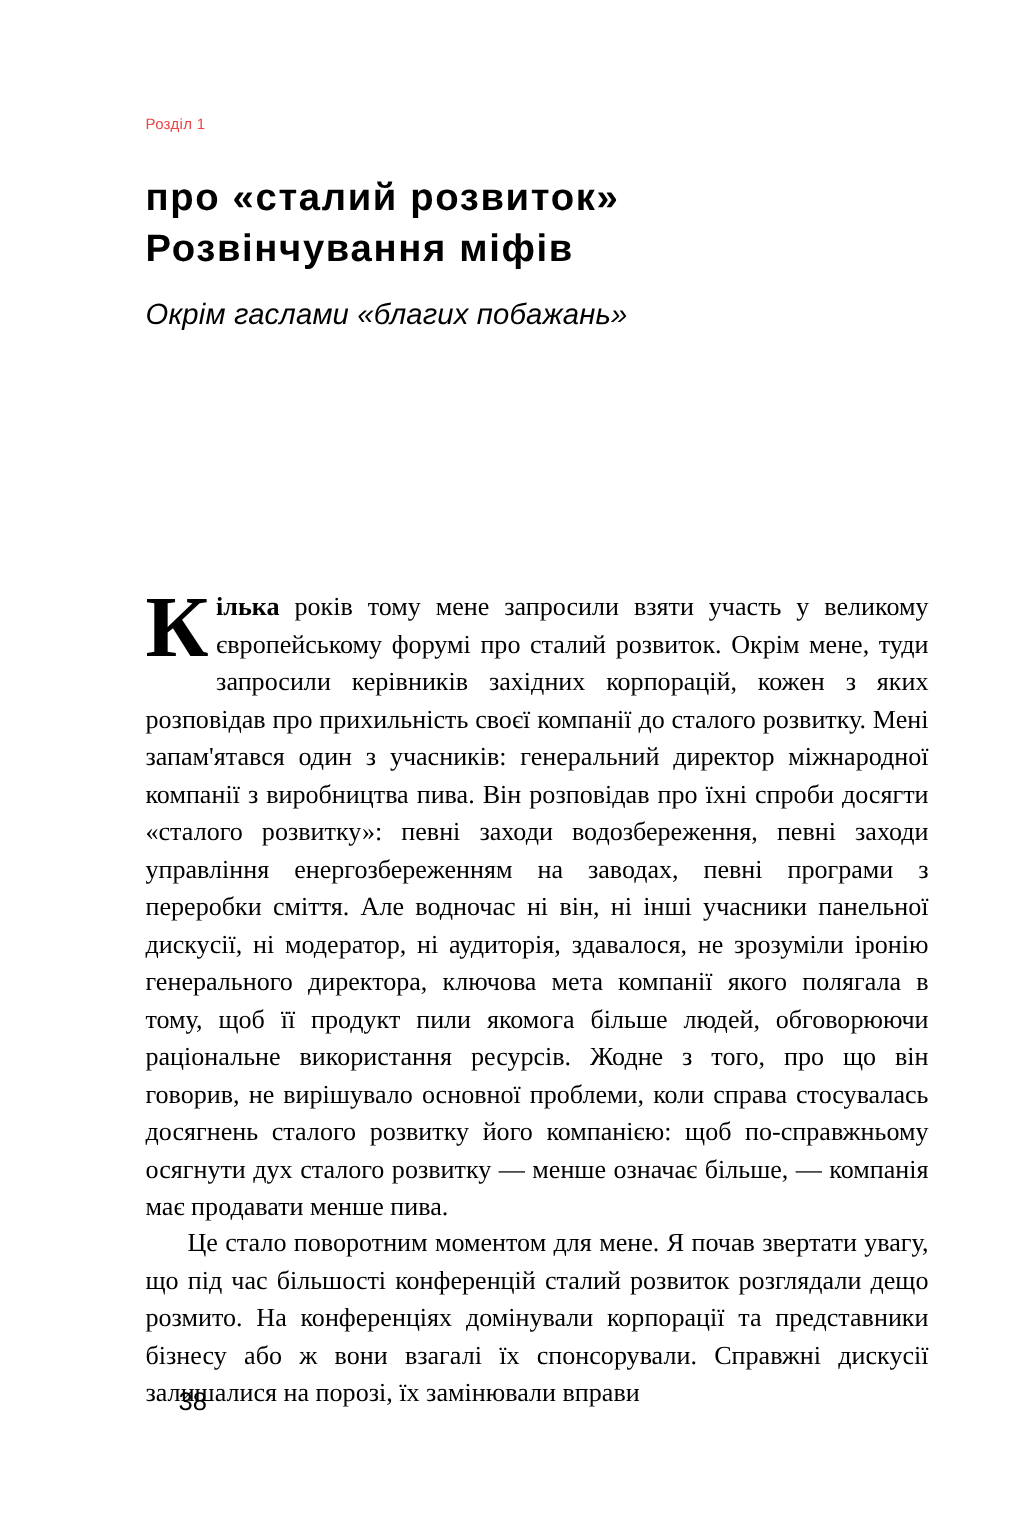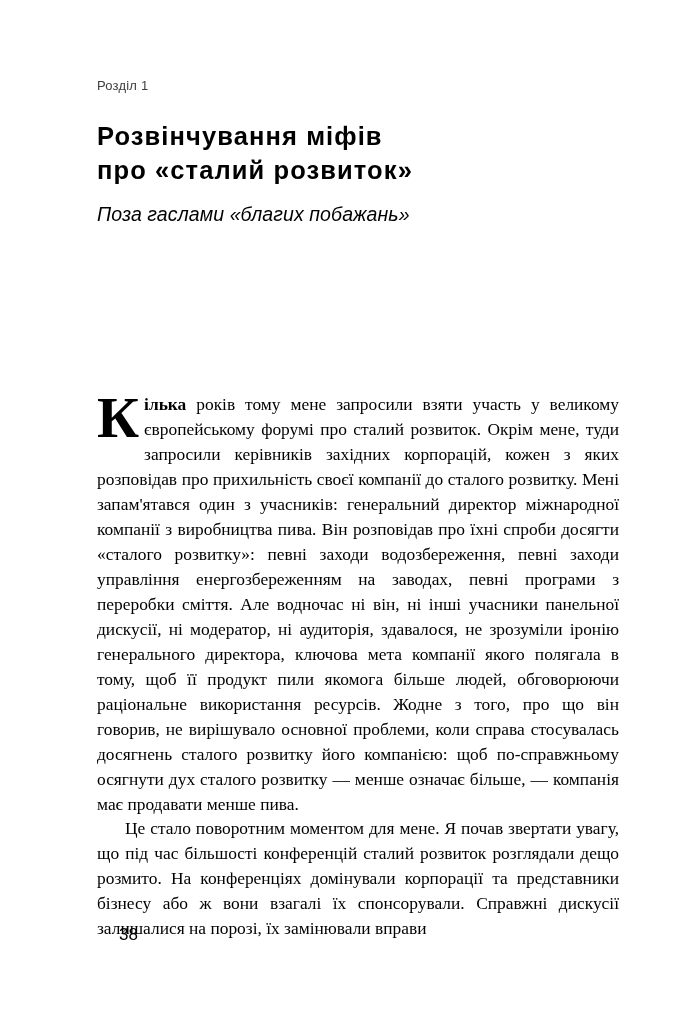--- a/index.html
+++ b/index.html
@@ -22,23 +22,23 @@
     padding: 0;
   }
   .content {
     position: absolute;
     left: 97px;
     top: 0;
     width: 520px;
   }
   .chapter-label {
     font-family: "Liberation Sans", sans-serif;
-    font-size: 13px;
+    font-size: 10px;
     letter-spacing: 0.2px;
-    color: #404040;
+    color: #ef4444;
     margin-top: 78px;
     font-weight: 400;
   }
   .chapter-title {
     font-family: "Liberation Sans", sans-serif;
     font-weight: bold;
     font-size: 25.5px;
     line-height: 1.33;
     letter-spacing: 1.1px;
     margin-top: 27px;
@@ -103,25 +103,25 @@
 </style>
 </head>
 <body>
 
 <div class="page">
 
   <div class="content">
     <div class="chapter-label">Розділ 1</div>
 
     <div class="chapter-title">
+      <span class="line">про «сталий розвиток»</span>
       <span class="line">Розвінчування міфів</span>
-      <span class="line">про «сталий розвиток»</span>
     </div>
 
-    <div class="chapter-subtitle">Поза гаслами «благих побажань»</div>
+    <div class="chapter-subtitle">Окрім гаслами «благих побажань»</div>
   </div>
 
   <div class="body-block">
     <p class="body dropcap-para">
       <span class="dropcap">К</span><span class="lead-bold">ілька</span><span> років тому мене запросили взяти участь у великому європейському форумі про сталий розвиток. Окрім мене, туди запросили керівників західних корпорацій, кожен з яких розповідав про прихильність своєї компанії до сталого розвитку. Мені запам'ятався один з учасників: генеральний директор міжнародної компанії з виробництва пива. Він розповідав про їхні спроби досягти «сталого розвитку»: певні заходи водозбереження, певні заходи управління енергозбереженням на заводах, певні програми з переробки сміття. Але водночас ні він, ні інші учасники панельної дискусії, ні модератор, ні аудиторія, здавалося, не зрозуміли іронію генерального директора, ключова мета компанії якого полягала в тому, щоб її продукт пили якомога більше людей, обговорюючи раціональне використання ресурсів. Жодне з того, про що він говорив, не вирішувало основної проблеми, коли справа стосувалась досягнень сталого розвитку його компанією: щоб по-справжньому осягнути дух сталого розвитку — менше означає більше, — компанія має продавати менше пива.</span>
     </p>
     <p class="body indent">Це стало поворотним моментом для мене. Я почав звертати увагу, що під час більшості конференцій сталий розвиток розглядали дещо розмито. На конференціях домінували корпорації та представники бізнесу або ж вони взагалі їх спонсорували. Справжні дискусії залишалися на порозі, їх замінювали вправи</p>
   </div>
 
   <div class="folio">38</div>

